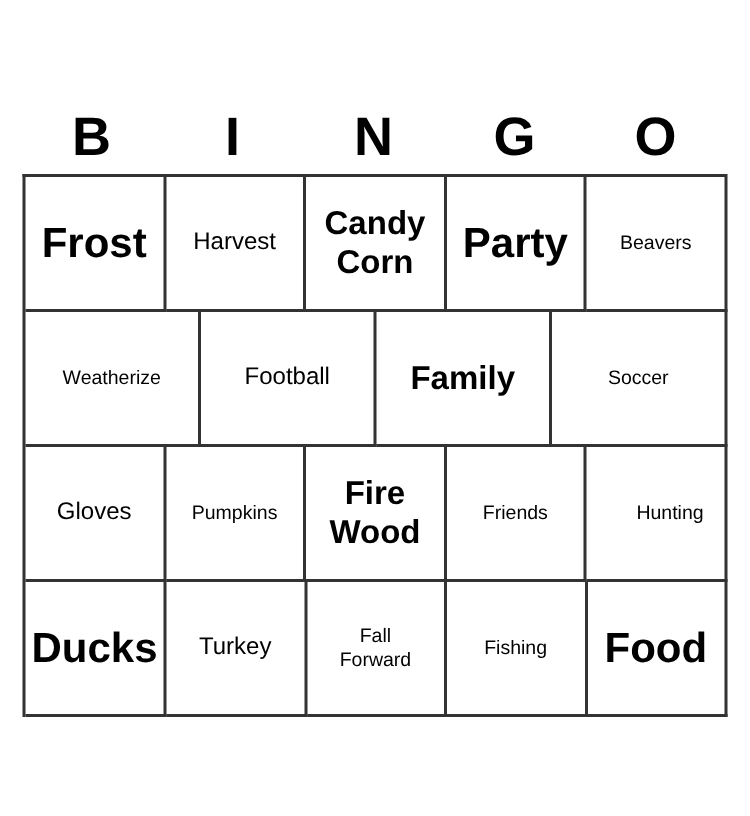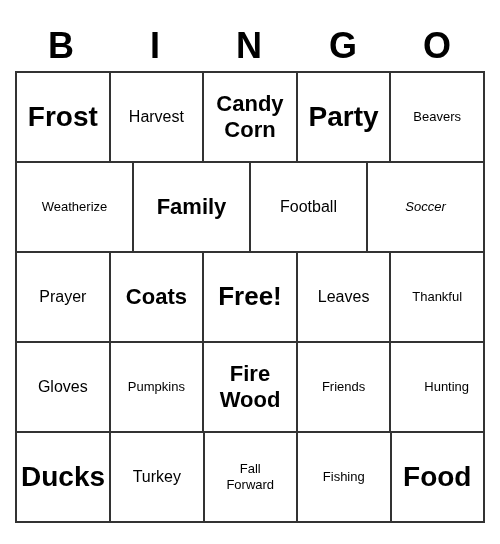--- a/index.html
+++ b/index.html
@@ -104,44 +104,27 @@
         </div>
         <div class="bingo-cell">
           <span class="cell-text size-sm" style="white-space: pre-line;">Beavers</span>
         </div>
       </div>
       <div class="bingo-row">
         <div class="bingo-cell">
           <span class="cell-text size-sm" style="white-space: pre-line;">Weatherize</span>
         </div>
         <div class="bingo-cell">
+          <span class="cell-text size-md" style="white-space: pre-line;">Football</span>
+        </div>
+        <div class="bingo-cell">
           <span class="cell-text size-lg" style="white-space: pre-line;">Family</span>
         </div>
         <div class="bingo-cell">
-          <span class="cell-text size-md" style="white-space: pre-line;">Football</span>
-        </div>
-        <div class="bingo-cell">
-          <span class="cell-text size-sm" style="white-space: pre-line; font-style: italic;">Soccer</span>
-        </div>
-      </div>
-      <div class="bingo-row">
-        <div class="bingo-cell">
-          <span class="cell-text size-md" style="white-space: pre-line;">Prayer</span>
-        </div>
-        <div class="bingo-cell">
-          <span class="cell-text size-lg" style="white-space: pre-line;">Coats</span>
-        </div>
-        <div class="bingo-cell">
-          <span class="cell-text size-free" style="white-space: pre-line;">Free!</span>
-        </div>
-        <div class="bingo-cell">
-          <span class="cell-text size-md" style="white-space: pre-line;">Leaves</span>
-        </div>
-        <div class="bingo-cell">
-          <span class="cell-text size-sm" style="white-space: pre-line;">Thankful</span>
+          <span class="cell-text size-sm" style="white-space: pre-line;">Soccer</span>
         </div>
       </div>
       <div class="bingo-row">
         <div class="bingo-cell">
           <span class="cell-text size-md" style="white-space: pre-line;">Gloves</span>
         </div>
         <div class="bingo-cell">
           <span class="cell-text size-sm" style="white-space: pre-line;">Pumpkins</span>
         </div>
         <div class="bingo-cell">

